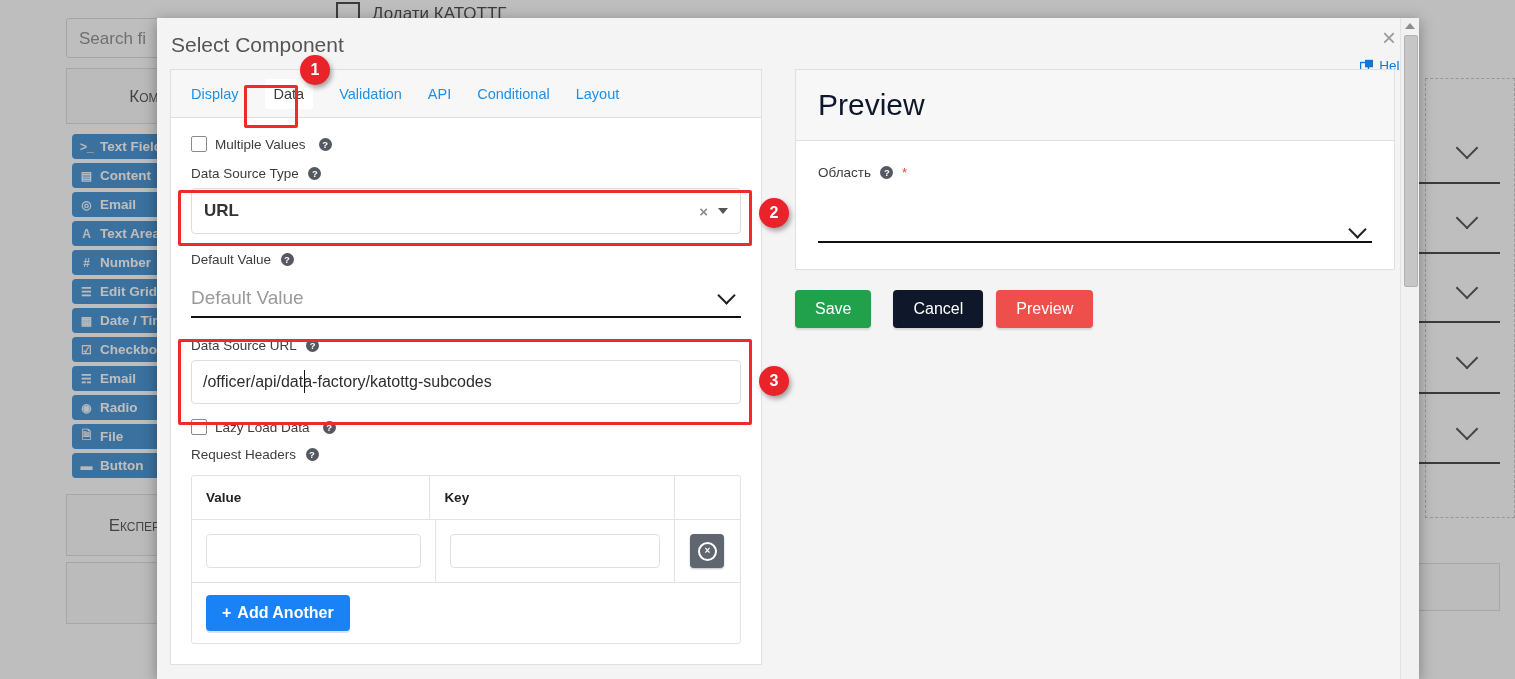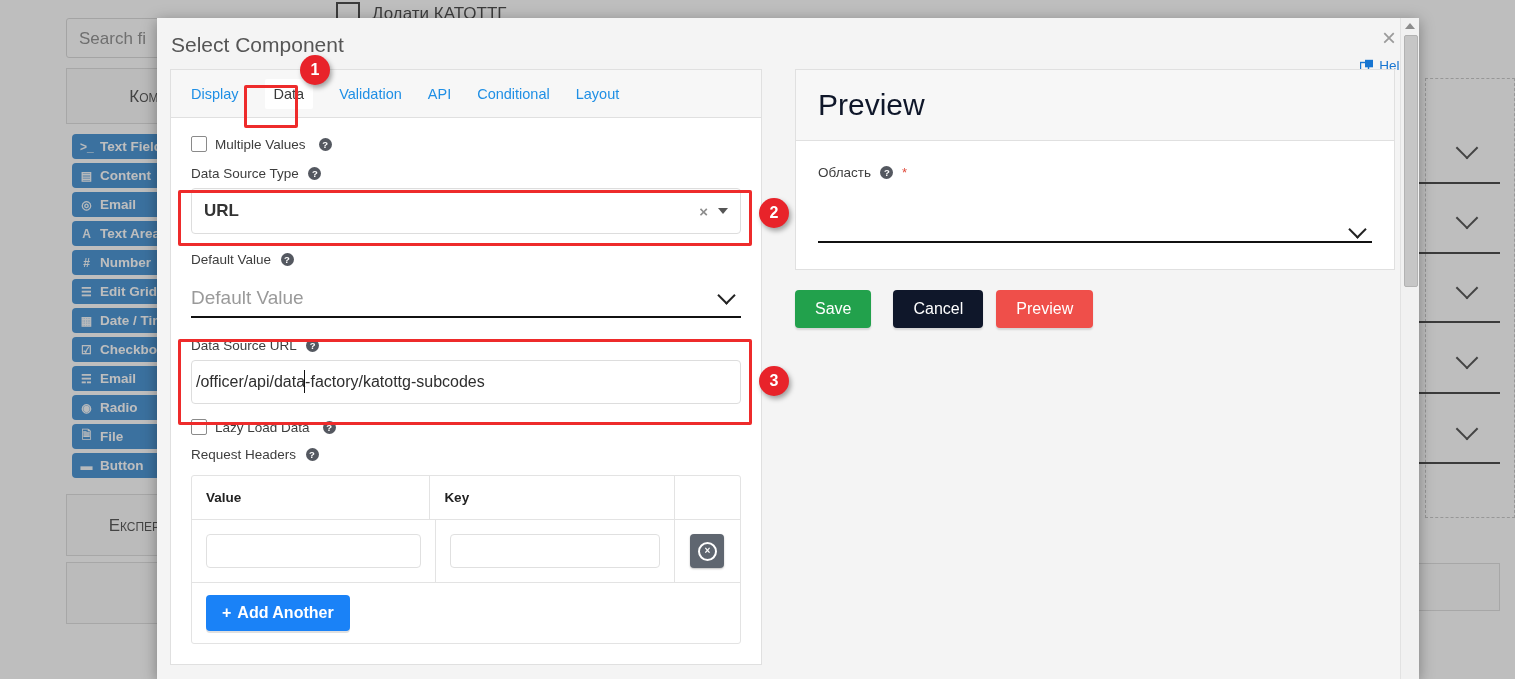--- a/index.html
+++ b/index.html
@@ -134,21 +134,21 @@
     display:flex;align-items:center;position:relative;
   }
   .sel-underline .ph{font-size:19px;color:#9a9a9a;flex:1;}
   .chev{
     width:11px;height:11px;border-right:2.2px solid #222;border-bottom:2.2px solid #222;
     transform:rotate(45deg);margin-right:8px;margin-bottom:5px;
   }
 
   .txt-input{
     margin-top:6px;height:42px;border:1px solid #ddd;border-radius:4px;background:#fff;
-    display:flex;align-items:center;padding:0 4px;font-size:16px;color:#2e2e2e;
+    display:flex;align-items:center;padding:0 11px;font-size:16px;color:#2e2e2e;
     position:relative;
   }
   .caret-bar{
     position:absolute;left:112px;top:9px;width:1px;height:23px;background:#111;
   }
 
   
   .hdr-table{
     margin-top:12px;border:1px solid #e3e3e3;border-radius:3px;overflow:hidden;background:#fff;
   }

